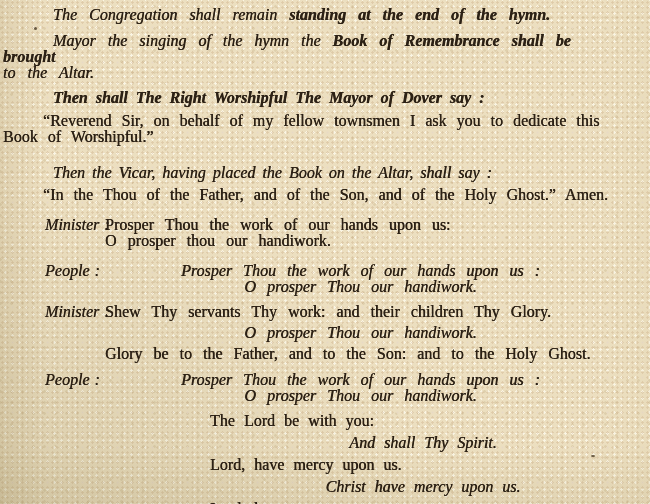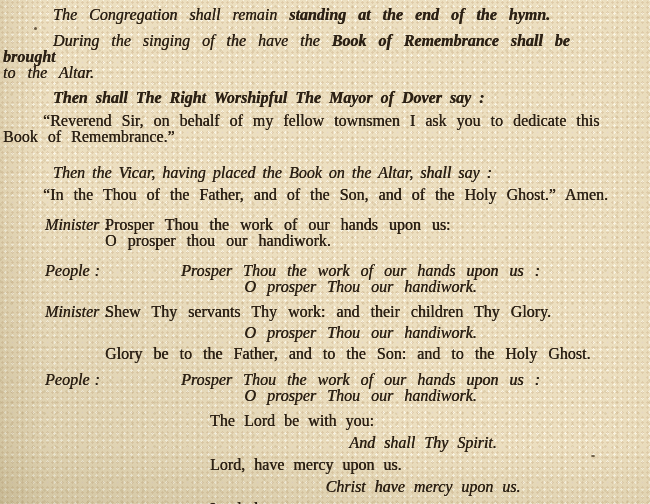--- a/index.html
+++ b/index.html
@@ -58,25 +58,25 @@
   .speck2 { left:591px; top:455px; width:4px; height:2px; }
 </style>
 </head>
 <body>
 
 <div class="page">
   <div class="content">
 
     <p class="rubric ws8"><span>The Congregation shall remain </span><span class="b">standing at the end of the hymn.</span></p>
 
-    <p class="rubric ws8 mt10"><span>During the singing of the have the </span><span class="b">Book of Remembrance shall be brought</span><br><span>to the Altar.</span></p>
+    <p class="rubric ws8 mt10"><span>Mayor the singing of the hymn the </span><span class="b">Book of Remembrance shall be brought</span><br><span>to the Altar.</span></p>
 
     <p class="rubric bold ws4 mt9">Then shall The Right Worshipful The Mayor of Dover say :</p>
 
-    <p class="quote ws6 mt7"><span>“Reverend Sir, on behalf of my fellow townsmen I ask you to dedicate this</span><br><span>Book of Remembrance.”</span></p>
+    <p class="quote ws6 mt7"><span>“Reverend Sir, on behalf of my fellow townsmen I ask you to dedicate this</span><br><span>Book of Worshipful.”</span></p>
 
     <p class="rubric ws3 mt12">Then the Vicar, having placed the Book on the Altar, shall say :</p>
 
     <p class="quote ws6 mt6">“In the Thou of the Father, and of the Son, and of the Holy Ghost.” Amen.</p>
 
     <div class="resp mt14">
       <div class="speaker">Minister :</div>
       <div class="lines">
         <div class="line">Prosper Thou the work of our hands upon us:</div>
         <div class="line">O prosper thou our handiwork.</div>

